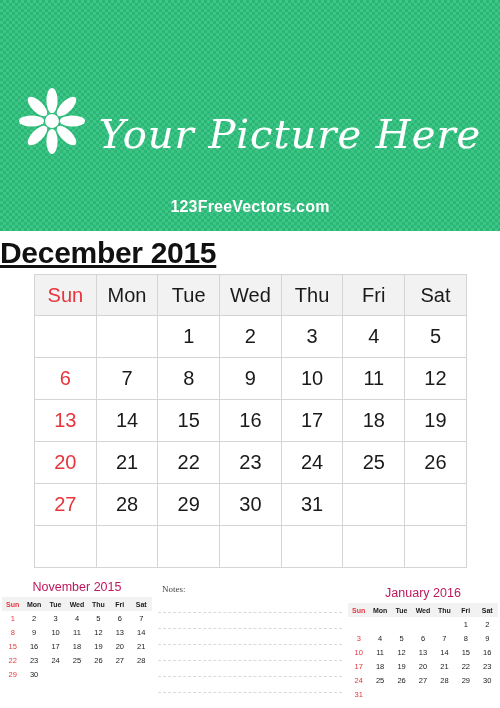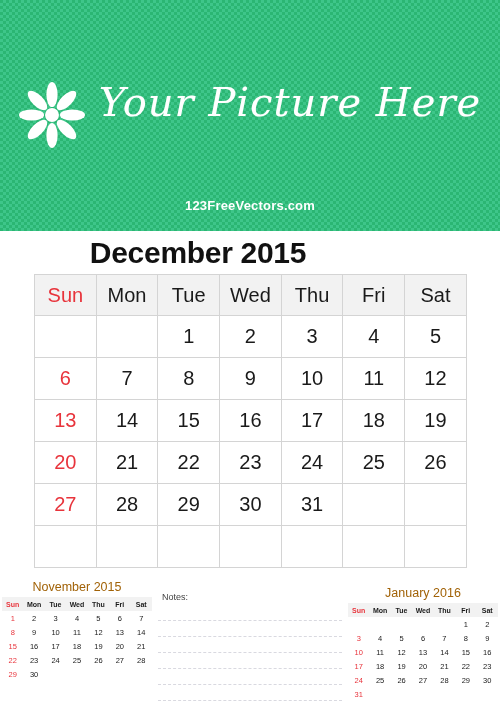--- a/index.html
+++ b/index.html
@@ -36,41 +36,42 @@
     display:flex;flex-direction:column;align-items:center;justify-content:center;
   }
   .logo-mark{width:26px;height:26px;display:block;margin-bottom:1px;}
   .logo-text{
     color:#ffffff;font-size:12.5px;font-weight:bold;letter-spacing:.9px;
     line-height:1;font-family:"Liberation Sans", sans-serif;
   }
 
   .picture-row{
     position:absolute;left:0;top:82px;width:500px;height:72px;
-    display:flex;align-items:flex-start;justify-content:center;
+    display:flex;align-items:flex-end;justify-content:center;
   }
   .flower-mark{width:66px;height:66px;display:block;margin-right:14px;flex:0 0 auto;}
   .picture-title{
     color:#ffffff;font-size:40px;line-height:1;
     font-family:"DejaVu Serif", serif;
     font-style:italic;font-weight:400;letter-spacing:1px;
     white-space:nowrap;
     text-shadow:0 0 1px rgba(255,255,255,.35);
   }
   .watermark{
     position:absolute;left:0;top:198px;width:500px;text-align:center;
-    color:#ffffff;font-size:13px;font-weight:bold;letter-spacing:.2px;
+    color:#ffffff;font-size:16px;font-weight:bold;letter-spacing:.2px;
     font-family:"Liberation Sans", sans-serif;
   }
 
   
   .month-title{
-    position:absolute;left:0;top:236px;width:396px;text-align:center;
+    position:absolute;left:0;top:236px;width:396px;
     font-size:30px;font-weight:bold;color:#111111;letter-spacing:-.3px;
     font-family:"Liberation Sans", sans-serif;
+    text-decoration:underline;
   }
 
   
   .cal-grid{
     position:absolute;left:34px;top:274px;width:425px;
     border-collapse:collapse;table-layout:fixed;
   }
   .cal-grid th,.cal-grid td{
     border:1px solid #d4d4d4;
     width:60.7px;height:41px;
@@ -90,41 +91,41 @@
   
   .bottom{
     position:absolute;left:0;top:580px;width:500px;height:128px;
   }
   .mini{
     position:absolute;top:0;width:150px;
   }
   .mini.left{left:2px;}
   .mini.right{left:348px;margin-top:6px;}
   .mini-title{
-    text-align:center;font-size:12.5px;color:#a16207;
+    text-align:center;font-size:12.5px;color:#be185d;
     font-family:"Liberation Sans", sans-serif;
     margin:0 0 3px 0;line-height:14px;
   }
   .mini table{
     border-collapse:collapse;table-layout:fixed;width:150px;
   }
   .mini th,.mini td{
     width:21.4px;height:14px;text-align:center;vertical-align:middle;
     font-size:7.5px;font-weight:normal;color:#1a1a1a;padding:0;
     font-family:"Liberation Sans", sans-serif;
   }
   .mini th{background:#f2f2f2;font-weight:bold;font-size:7px;}
   .mini th.sun,.mini td.sun{color:#e8343c;}
 
   .notes{
     position:absolute;left:158px;top:0;width:184px;height:128px;
   }
   .notes-label{
-    font-size:9px;color:#444444;line-height:11px;margin:12px 0 2px 4px;
-    font-family:Liberation Sans, sans-serif;
+    font-size:9px;color:#444444;line-height:11px;margin:4px 0 2px 4px;
+    font-family:Liberation Serif, serif;
   }
   .notes-lines{margin-top:2px;}
   .note-line{
     height:15px;border-bottom:1px dashed #d9d9e0;
   }
 </style>
 </head>
 <body>
 
 <div id="page">

